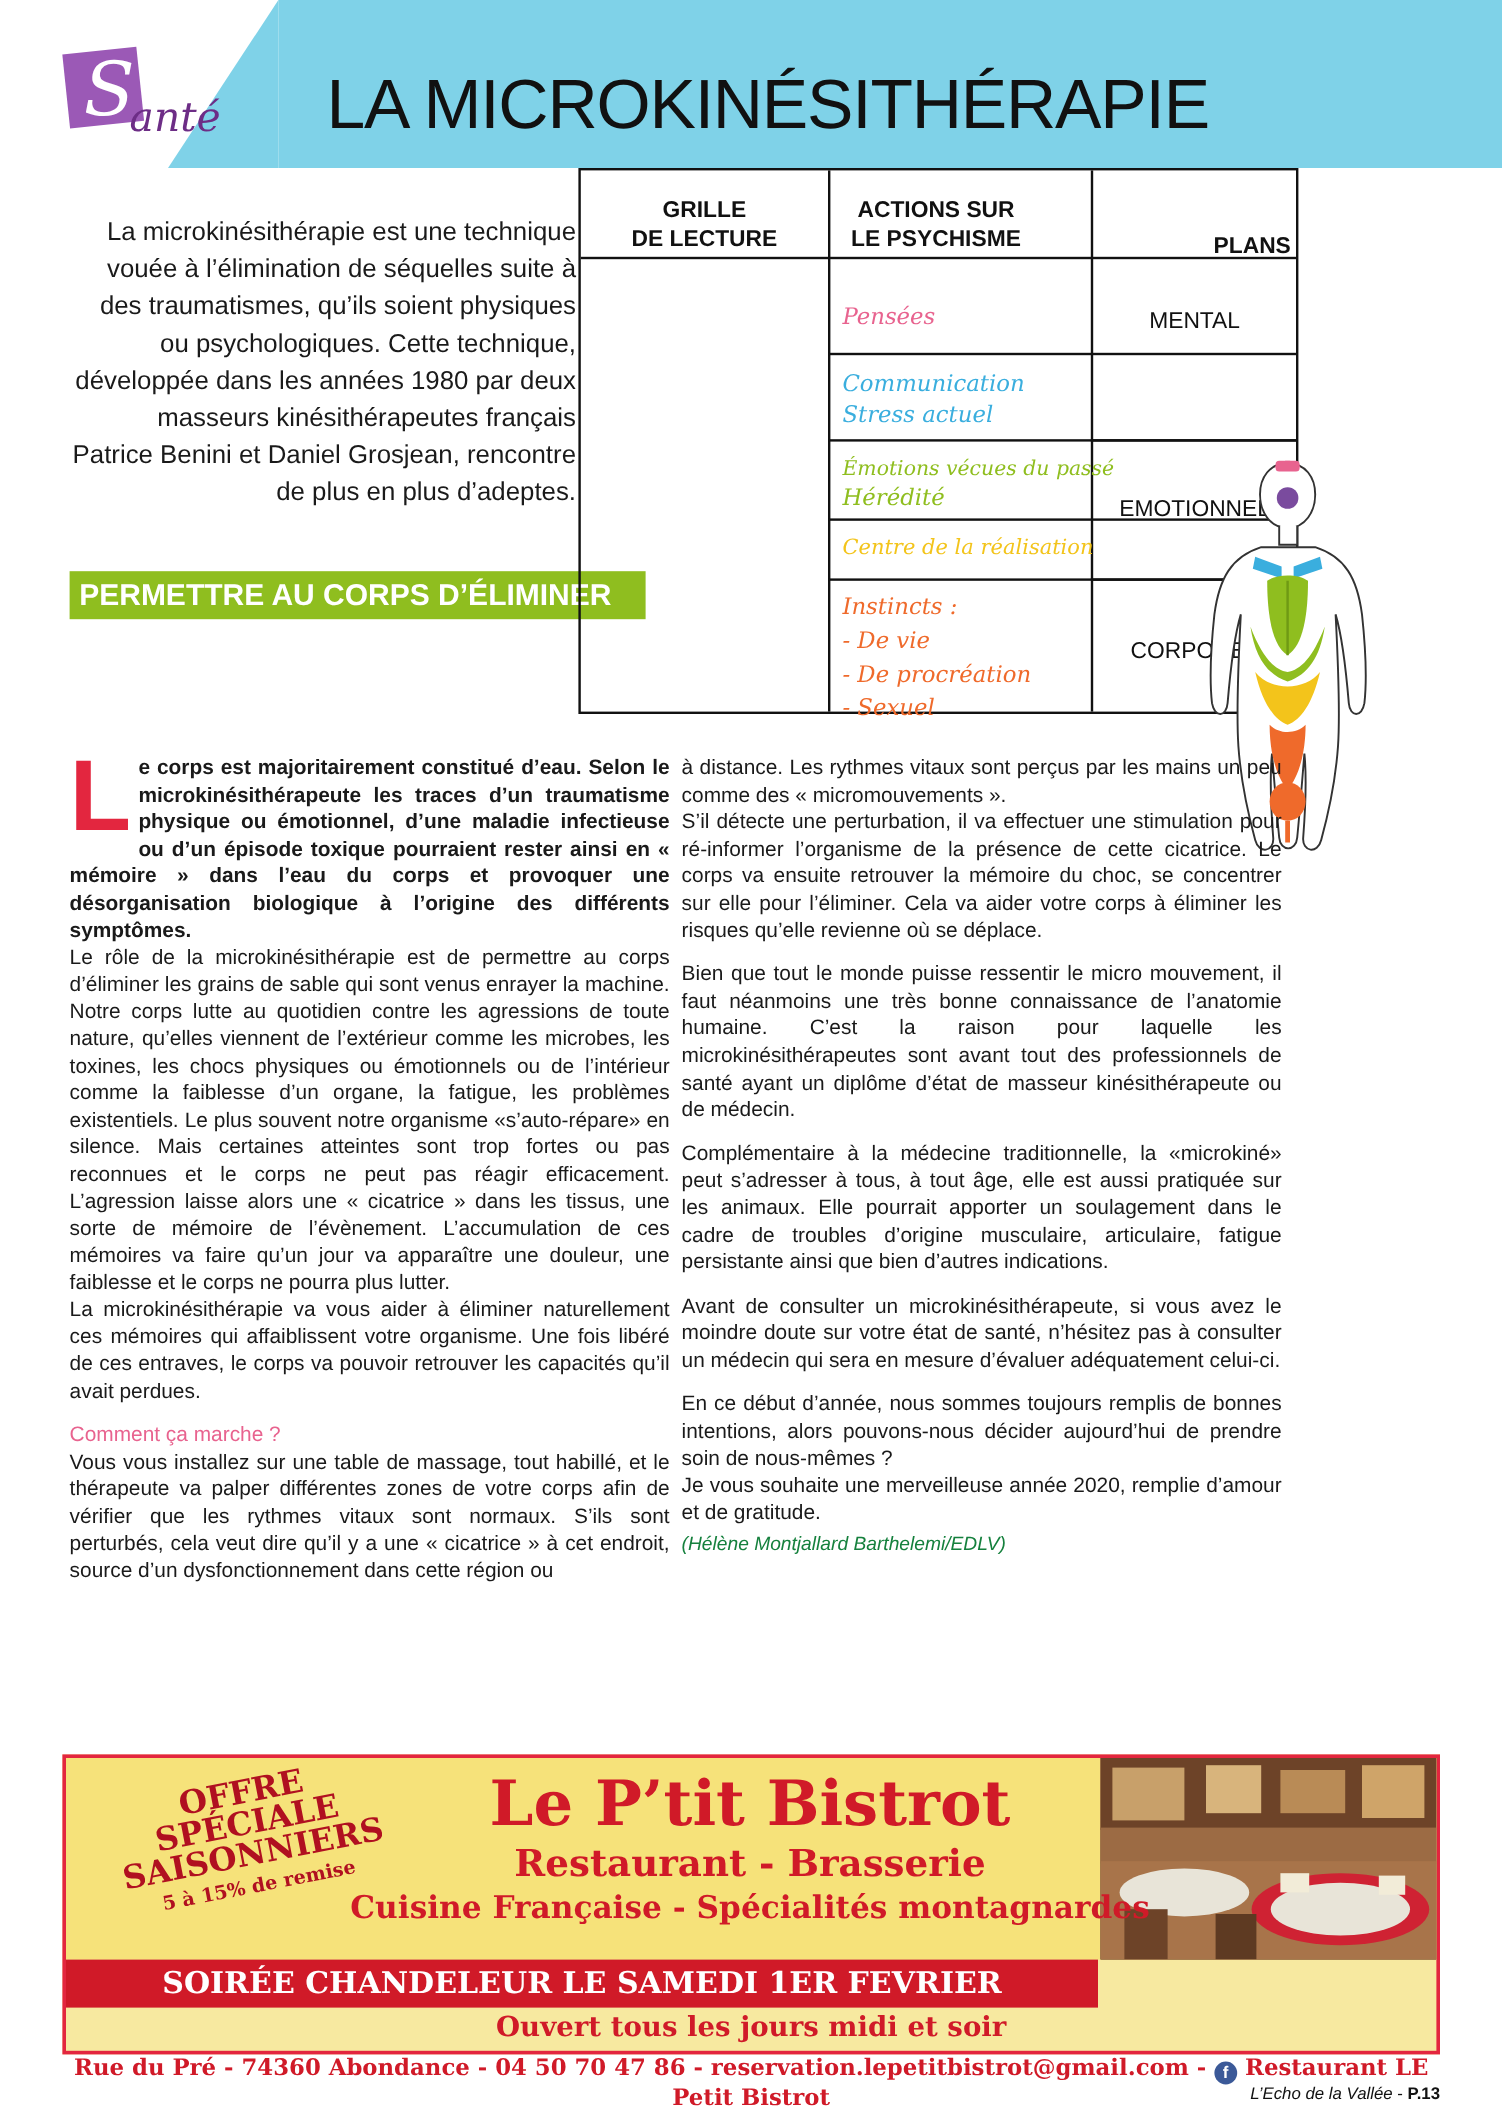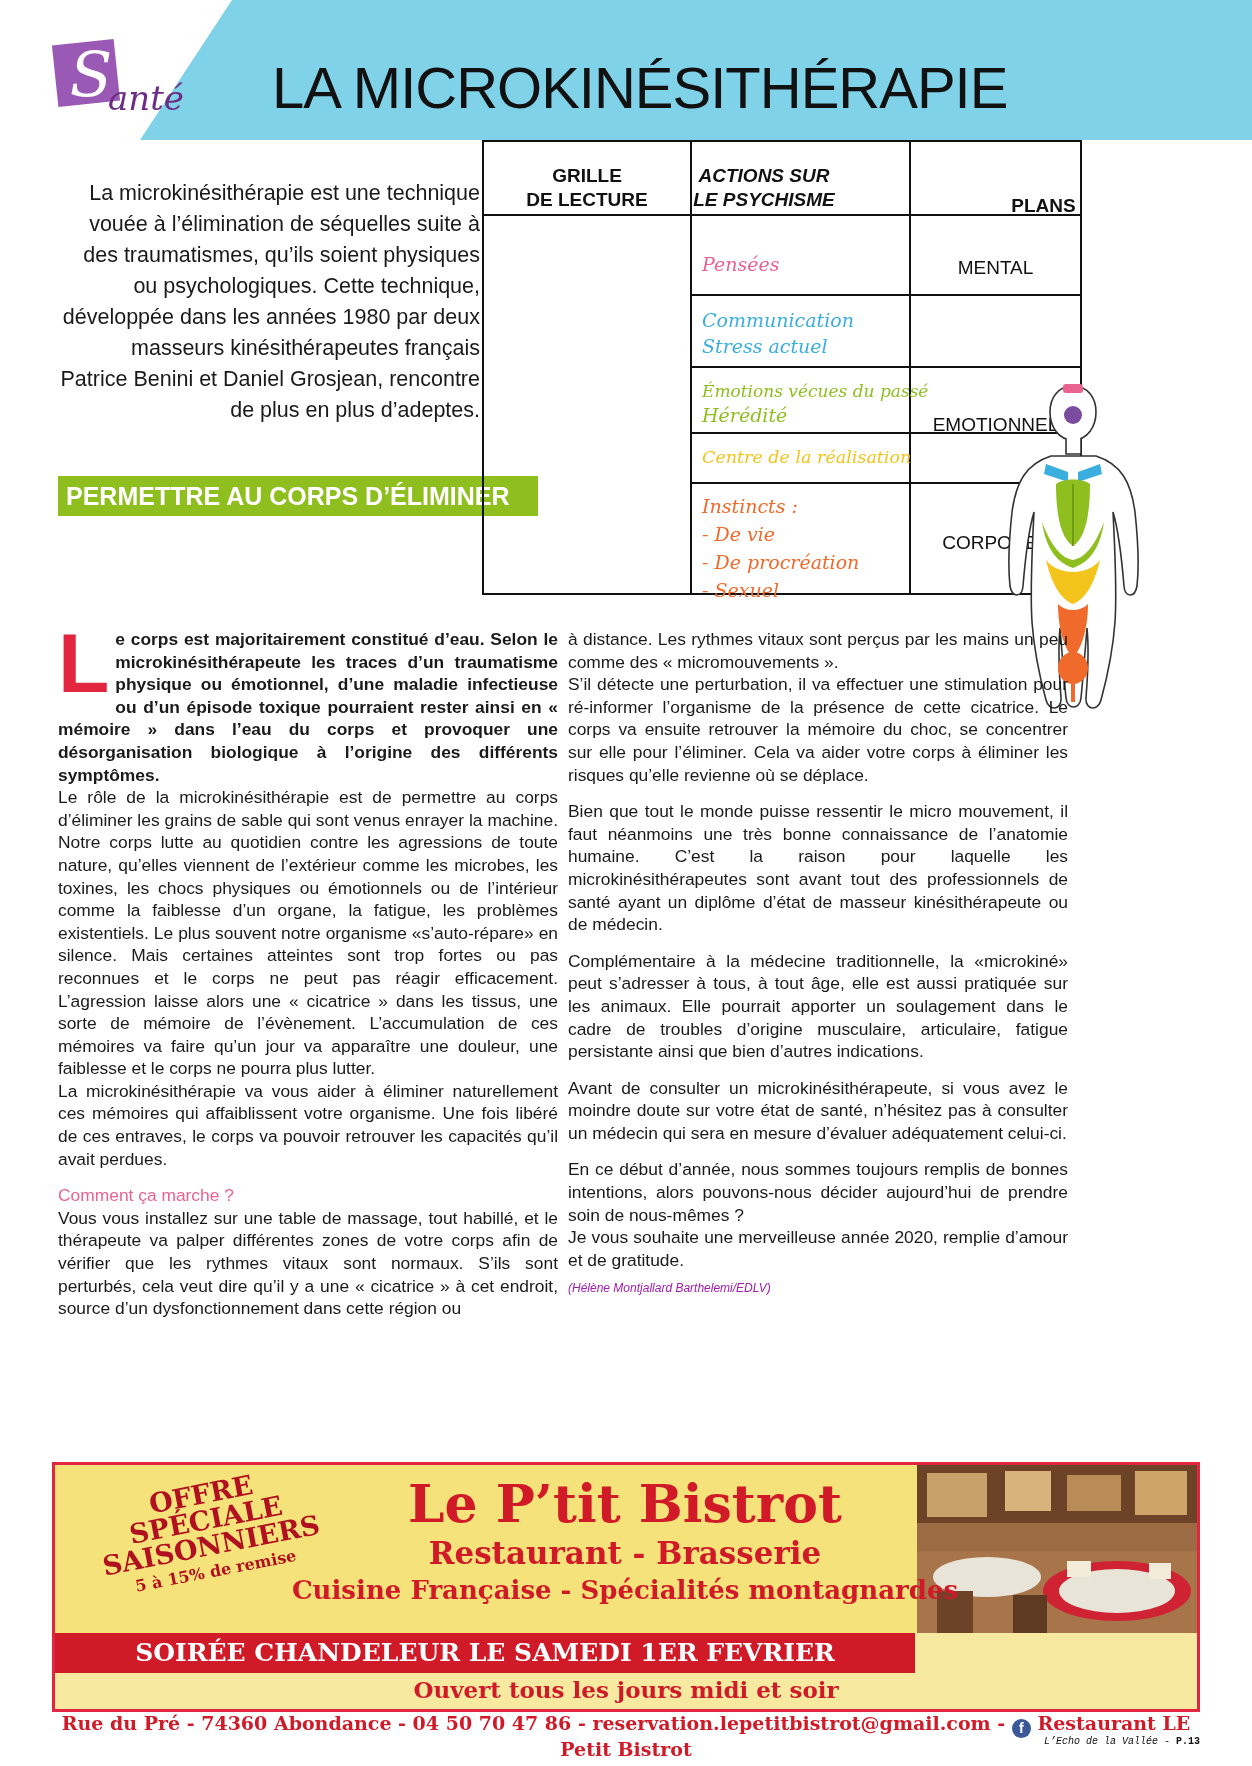--- a/index.html
+++ b/index.html
@@ -94,21 +94,21 @@
     font-size:17.4px;line-height:22.6px;text-align:justify;color:#1a1a1a;
   }
   .col-left{left:58px;}
   .col-right{left:568px;}
   .dropcap{
     float:left;font-size:84px;line-height:66px;font-weight:bold;
     color:#e3263f;margin:2px 6px 0 0;font-family:"Liberation Sans",sans-serif;
   }
   .lead{font-weight:bold;margin-top:24px;}
   .sub-head{color:#e8638f;font-size:17.4px;margin-top:14px;}
-  .credit{font-style:italic;font-size:12px;color:#a21caf;margin-top:6px;}
+  .credit{font-style:italic;font-size:16px;color:#15803d;margin-top:6px;}
   p{margin:0 0 0 0;}
   .gap{height:14px;}
 
   
   .ad{
     position:absolute;left:52px;top:1462px;width:1148px;height:250px;
     border:3px solid #e3263f;box-sizing:border-box;background:#f7e9a0;
   }
   .ad-yellow{position:absolute;left:0;top:0;width:100%;height:168px;background:#f6e27a;}
   .ad-photo{
@@ -151,22 +151,22 @@
     position:absolute;left:0;top:1712px;width:1148px;margin-left:52px;
     text-align:center;font-family:"DejaVu Serif", serif;font-weight:bold;
     font-size:19px;color:#d01a28;
   }
   .fb{
     display:inline-block;width:19px;height:19px;border-radius:50%;
     background:#3b5998;color:#fff;font-size:14px;line-height:19px;
     text-align:center;vertical-align:-3px;font-family:"Liberation Sans",sans-serif;
   }
   .footer{
-    position:absolute;right:52px;top:1736px;font-size:10px;color:#111;
-    font-family:Liberation Mono, monospace;
+    position:absolute;right:52px;top:1736px;font-size:14px;color:#111;
+    font-family:Liberation Sans, sans-serif;
   }
   .footer i{font-style:italic;}
   .footer b{font-weight:bold;}
 </style>
 </head>
 <body>
 
 <div class="page">
 
   <div class="header-band"></div>
@@ -187,21 +187,21 @@
     <div class="row-div" style="left:206px;top:224px;"></div>
     <div class="row-div" style="left:206px;top:290px;"></div>
     <div class="row-div" style="left:206px;top:340px;"></div>
     <div class="row-div" style="left:425px;top:224px;"></div>
     <div class="row-div" style="left:425px;top:340px;"></div>
 
     <div class="th" style="left:0;top:22px;width:206px;">
       <span>GRILLE</span><br>
       <span>DE LECTURE</span>
     </div>
-    <div class="th" style="left:190px;top:22px;width:180px;font-style:italic;">
+    <div class="th" style="left:206px;top:22px;width:180px;">
       <span>ACTIONS SUR</span><br>
       <span>LE PSYCHISME</span>
     </div>
     <div class="th" style="left:425px;top:52px;width:173px;margin-left:48px;">PLANS</div>
 
     <div class="hw pink" style="left:218px;top:110px;">Pensées</div>
 
     <div class="hw blue" style="left:218px;top:166px;">Communication</div>
     <div class="hw blue" style="left:218px;top:192px;">Stress actuel</div>
 

